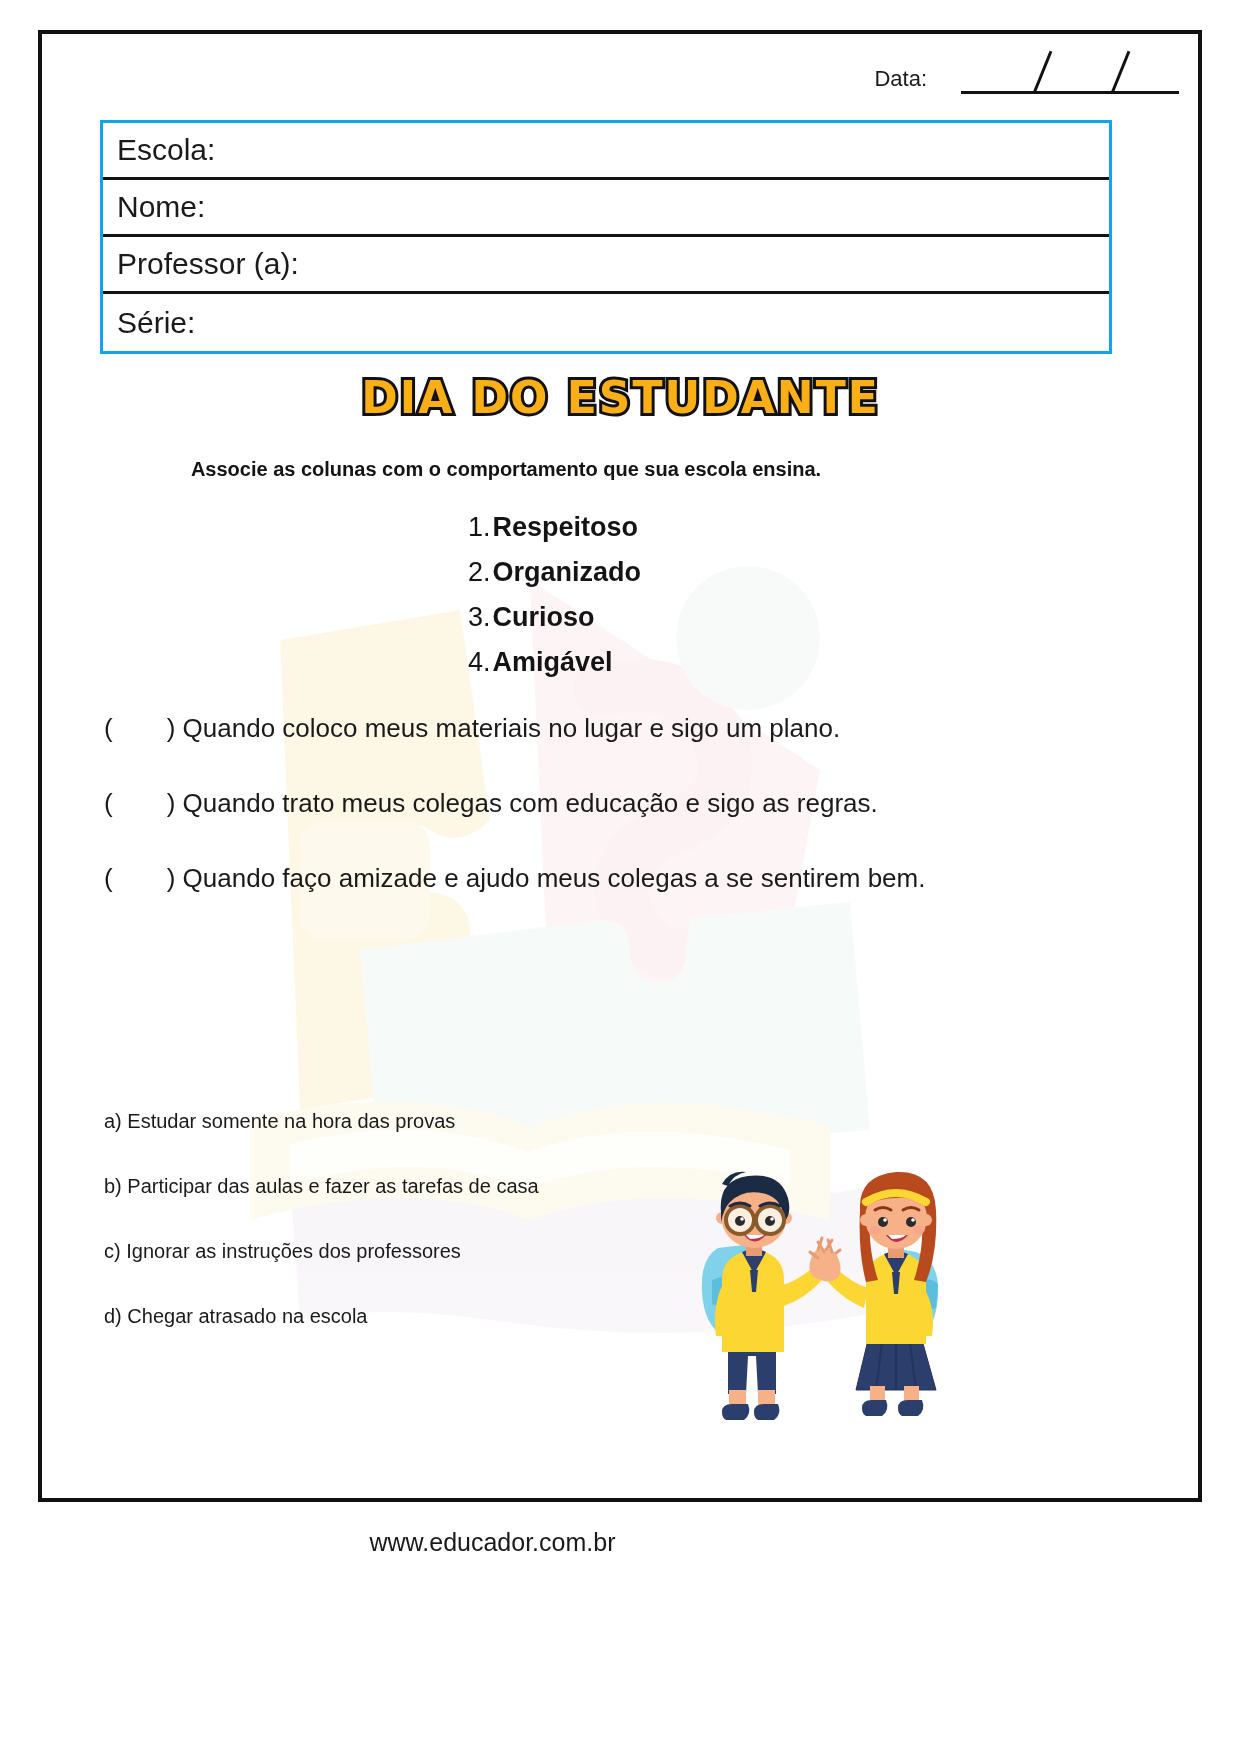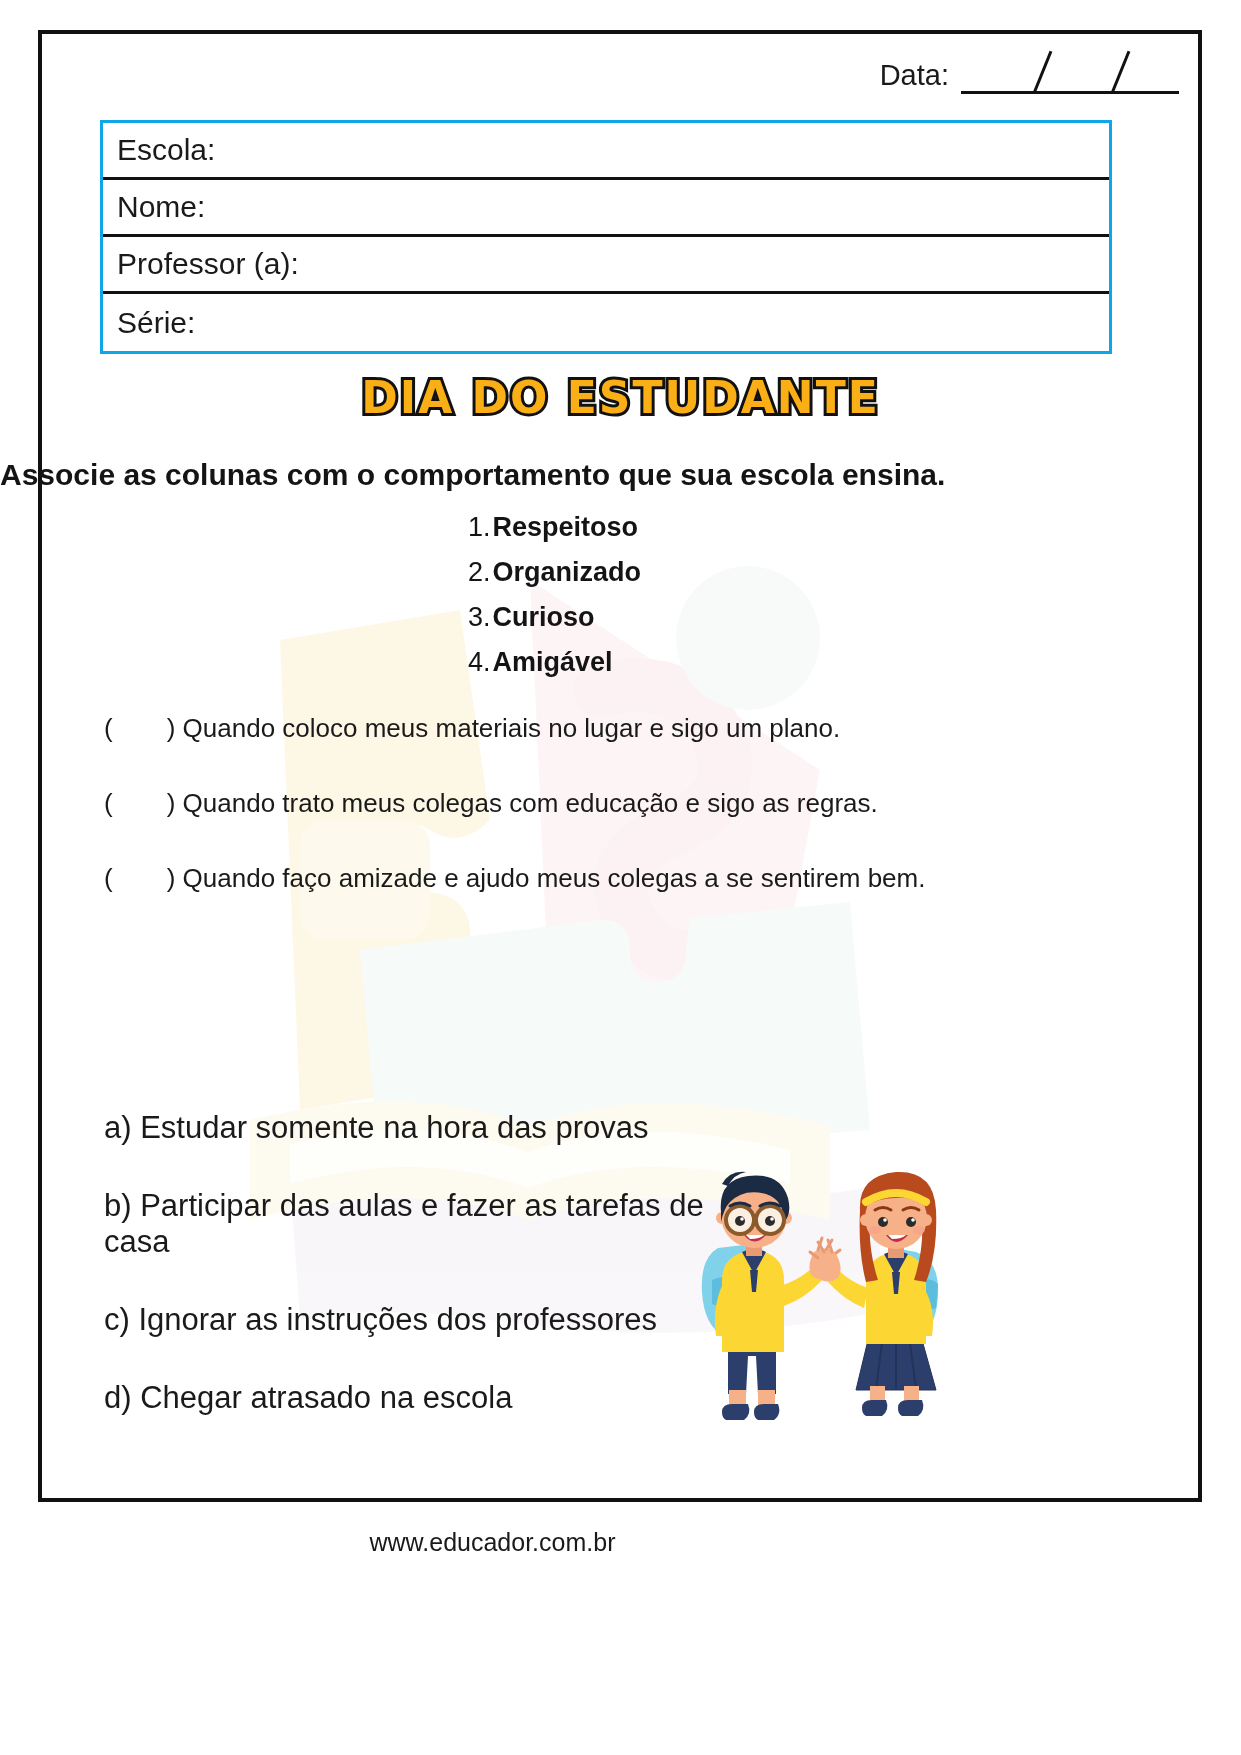--- a/index.html
+++ b/index.html
@@ -51,25 +51,25 @@
   
   .data-row {
     position: absolute;
     right: 62px;
     top: 48px;
     display: flex;
     align-items: flex-end;
     z-index: 6;
   }
   .data-label {
-    font-size: 29px;
+    font-size: 22px;
     color: #1a1a1a;
     font-family: "Liberation Sans", sans-serif;
     letter-spacing: 0px;
-    margin-right: 12px;
+    margin-right: 34px;
     margin-bottom: 2px;
   }
   .data-blank {
     position: relative;
     width: 218px;
     height: 46px;
   }
   .data-blank .underline {
     position: absolute;
     left: 0; bottom: 0;
@@ -135,22 +135,22 @@
     paint-order: stroke fill;
     text-stroke: 6px #111111;
   }
 
   
   .instruction {
     position: absolute;
     left: 0;
     top: 458px;
     width: 1012px;
-    text-align: left;
-    font-size: 30px;
+    text-align: center;
+    font-size: 20px;
     font-weight: bold;
     color: #141414;
     z-index: 6;
     font-family: "Liberation Sans", sans-serif;
   }
 
   
   .num-list {
     position: absolute;
     left: 468px;
@@ -202,21 +202,21 @@
     z-index: 6;
   }
   .options {
     position: absolute;
     left: 104px;
     top: 1110px;
     width: 640px;
     z-index: 6;
   }
   .option {
-    font-size: 31px;
+    font-size: 20px;
     color: #1a1a1a;
     margin-bottom: 42px;
     font-family: "Liberation Sans", sans-serif;
   }
 
   
   .kids {
     position: absolute;
     left: 672px;
     top: 1140px;

